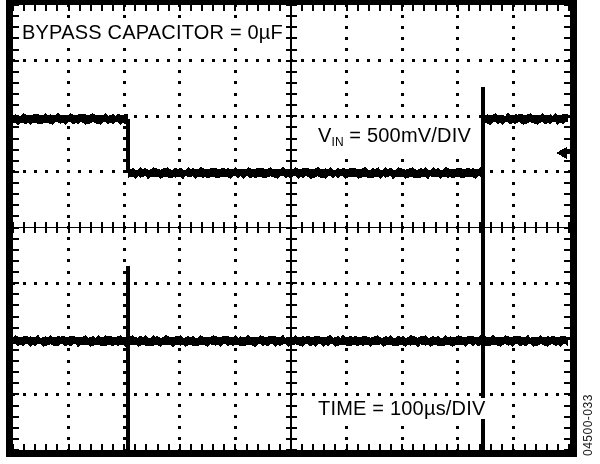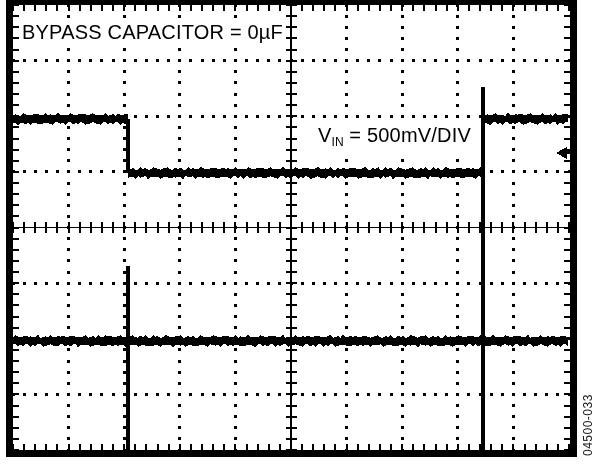--- a/index.html
+++ b/index.html
@@ -963,16 +963,17 @@
   <div class="lbl" id="bypass-label">BYPASS CAPACITOR = 0µF</div>
 
   <div class="lbl" id="event-label">
   </div>
 
   <div class="lbl" id="vin-label">
     <span>V</span><sub>IN</sub><span> = 500mV/DIV</span>
   </div>
 
 
+  <div class="lbl" id="time-label">TIME = 100µs/DIV</div>
 
   <div id="fignum">04500-033</div>
 
 </div>
 
 </body></html>

